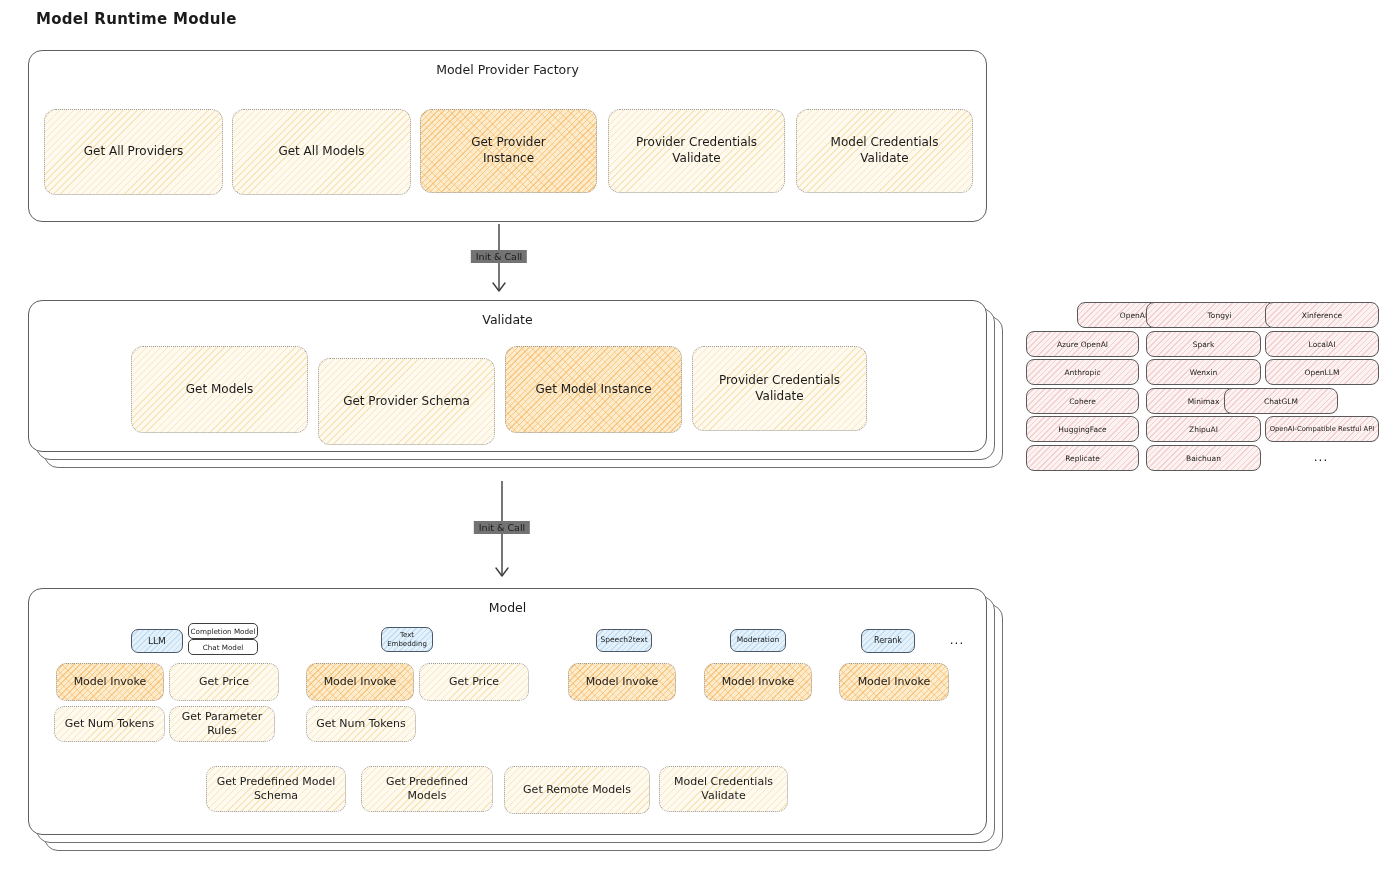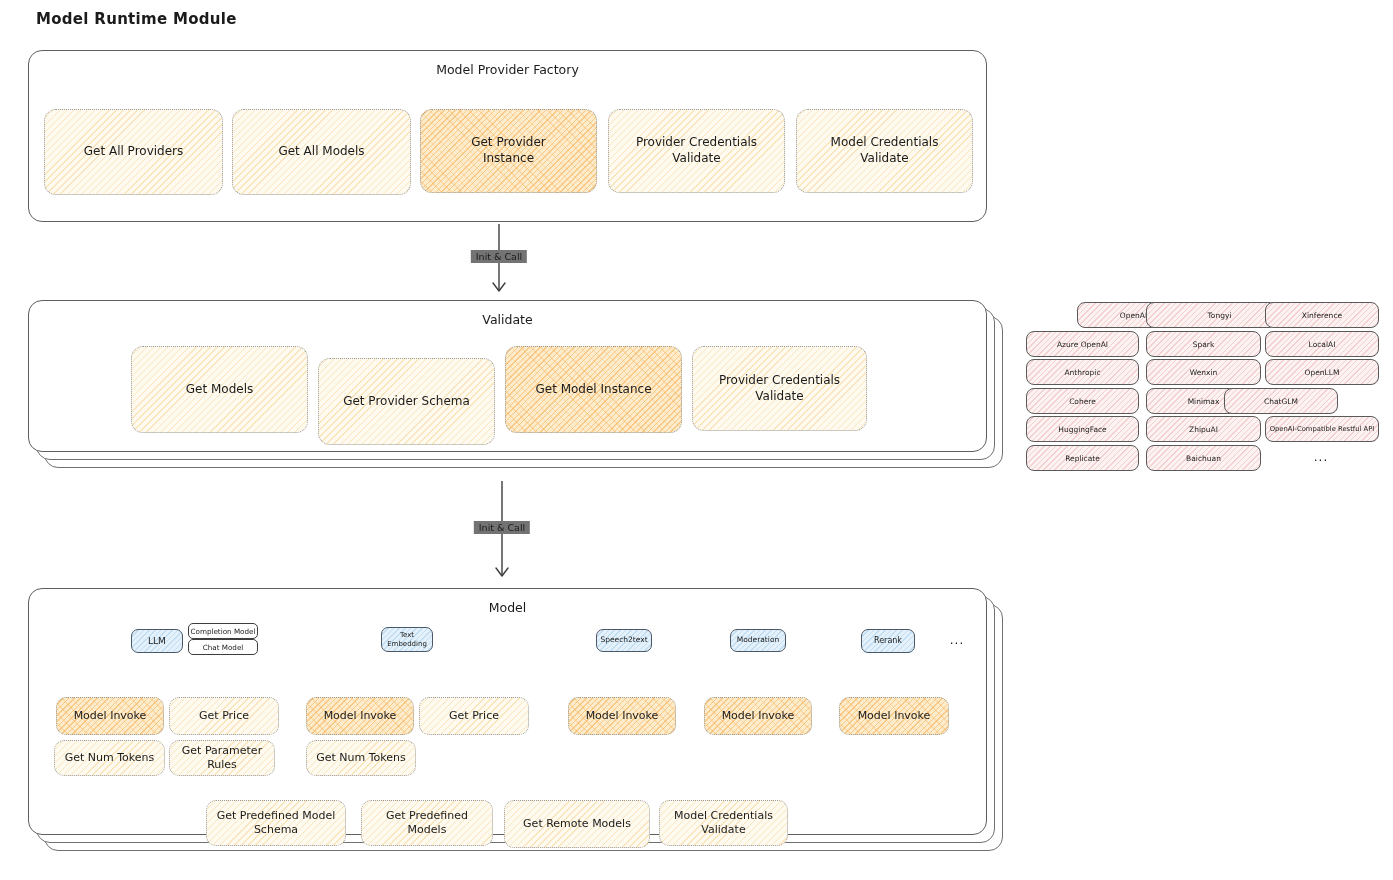--- a/index.html
+++ b/index.html
@@ -14,21 +14,21 @@
   .sec-title{position:absolute;top:11px;left:0;width:100%;text-align:center;font-size:12.5px;}
 
   
   .ybox{position:absolute;display:flex;align-items:center;justify-content:center;text-align:center;
         border:1.4px dotted #9a9a9a;border-radius:12px;font-size:12px;line-height:1.3;
         background-color:var(--box-yellow,#fffaef);
         background-image:repeating-linear-gradient(135deg,rgba(243,205,125,.45) 0 1px,transparent 1px 5px);}
   .ybox.hl{background-color:var(--box-highlight,#fdeccc);
         background-image:repeating-linear-gradient(135deg,rgba(246,173,80,.55) 0 1px,transparent 1px 4px),
                          repeating-linear-gradient(45deg,rgba(246,173,80,.30) 0 1px,transparent 1px 7px);}
-  .ybox.sm{font-size:11px;border-radius:10px;margin-top:34px;}
+  .ybox.sm{font-size:11px;border-radius:10px;}
 
   
   .pcell{position:absolute;display:flex;align-items:center;justify-content:center;text-align:center;
          border:1.2px solid #5a5a5a;border-radius:8px;font-size:7.5px;white-space:nowrap;
          background-color:var(--provider-pink,#fdf2f2);
          background-image:repeating-linear-gradient(135deg,rgba(228,150,150,.38) 0 1px,transparent 1px 4px);}
 
   
   .tag{position:absolute;display:flex;align-items:center;justify-content:center;text-align:center;
        border:1.2px solid #4b5868;border-radius:7px;font-size:8px;line-height:1.15;

